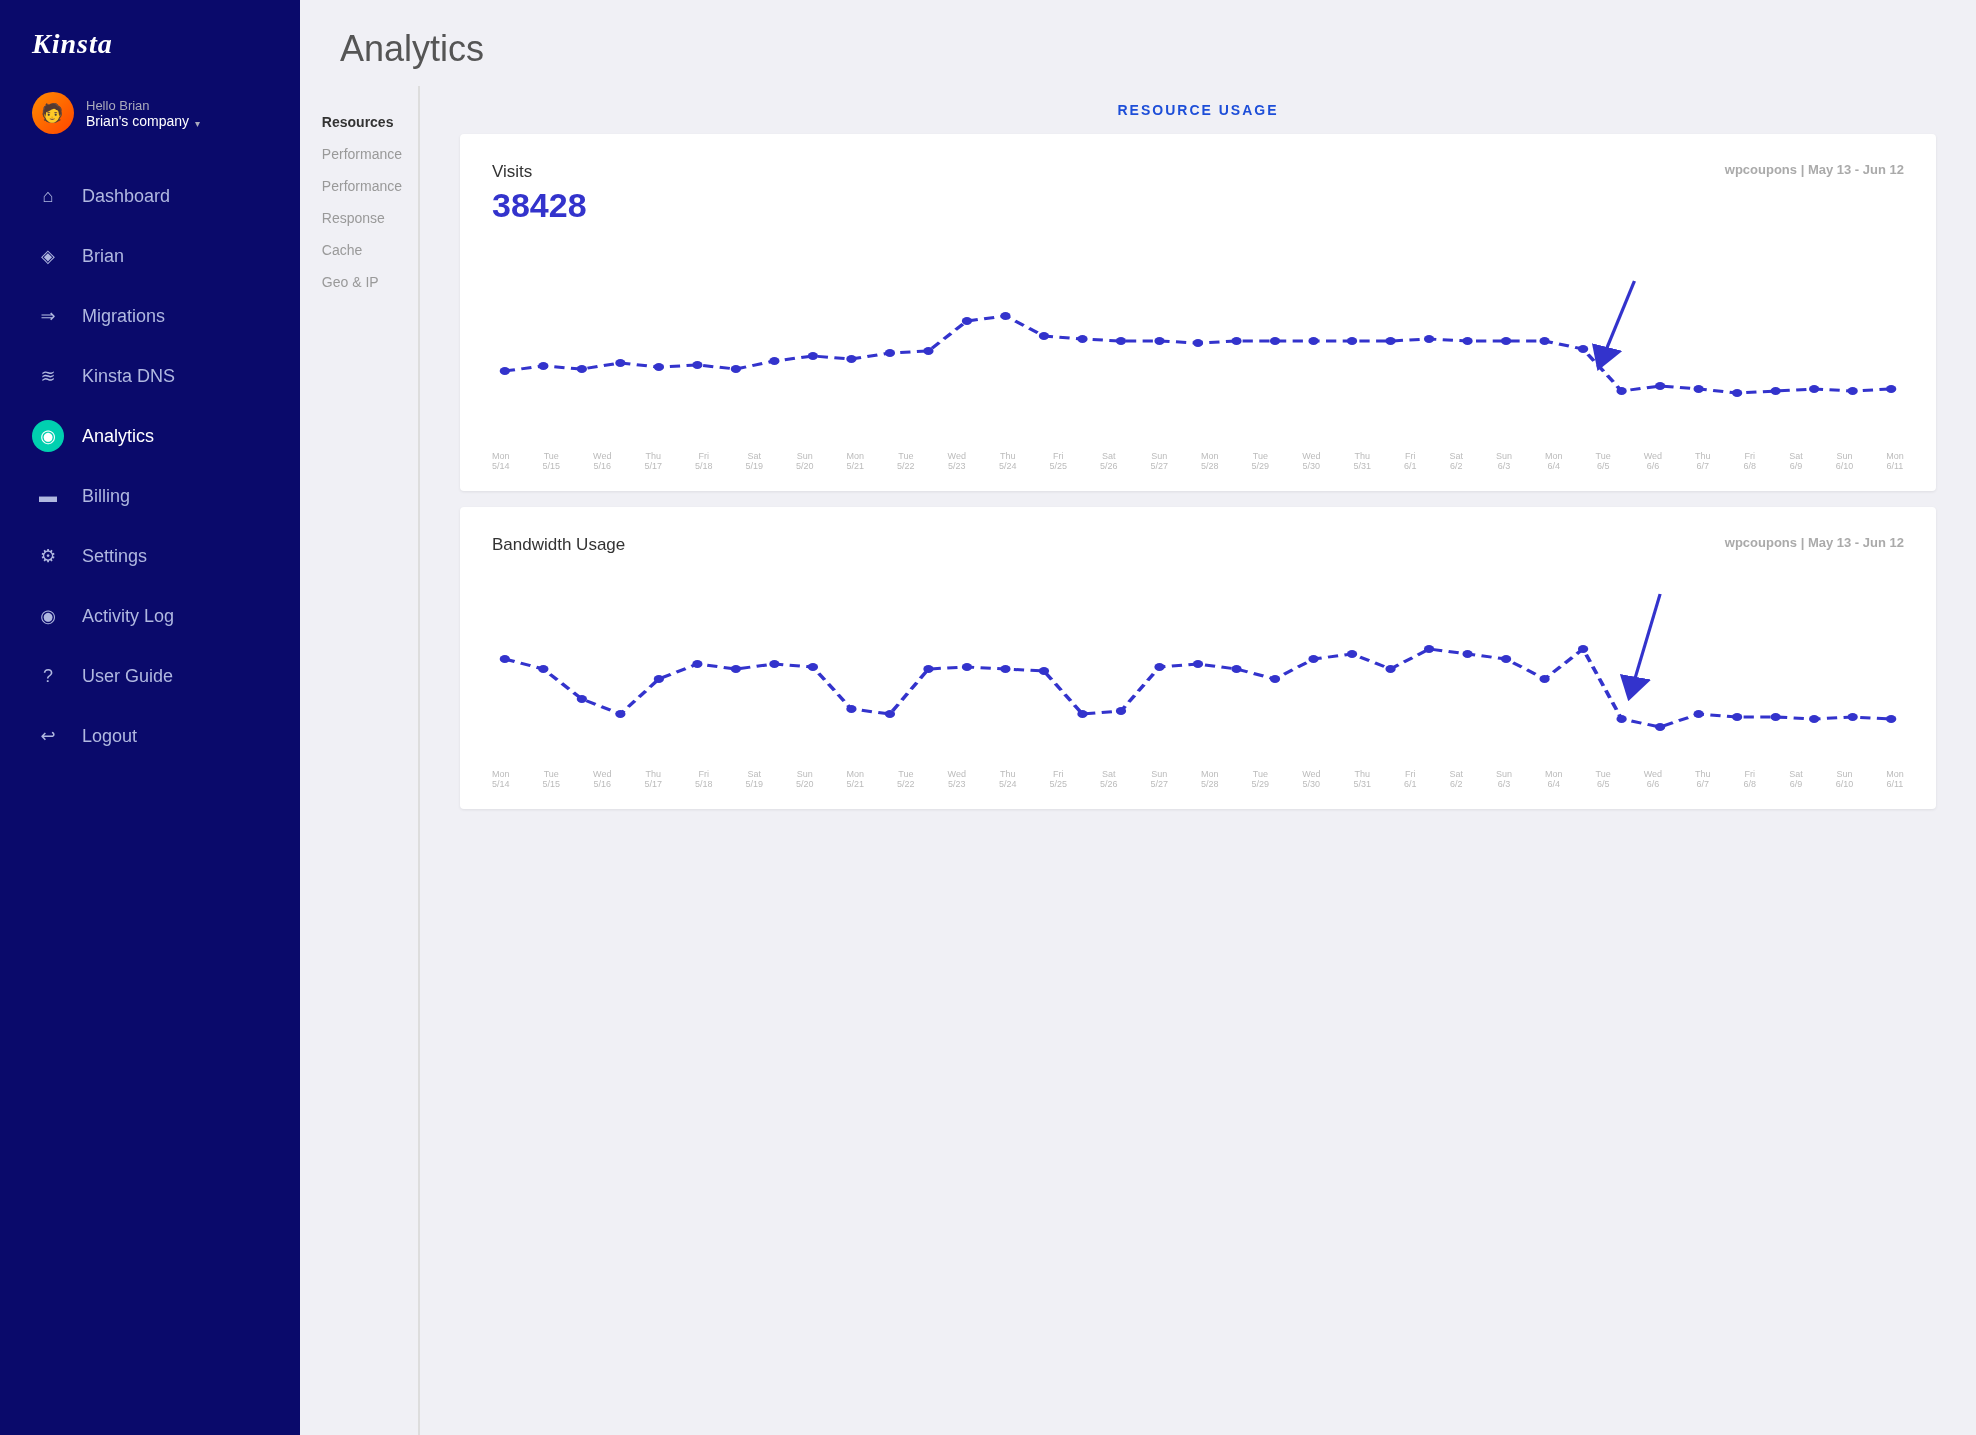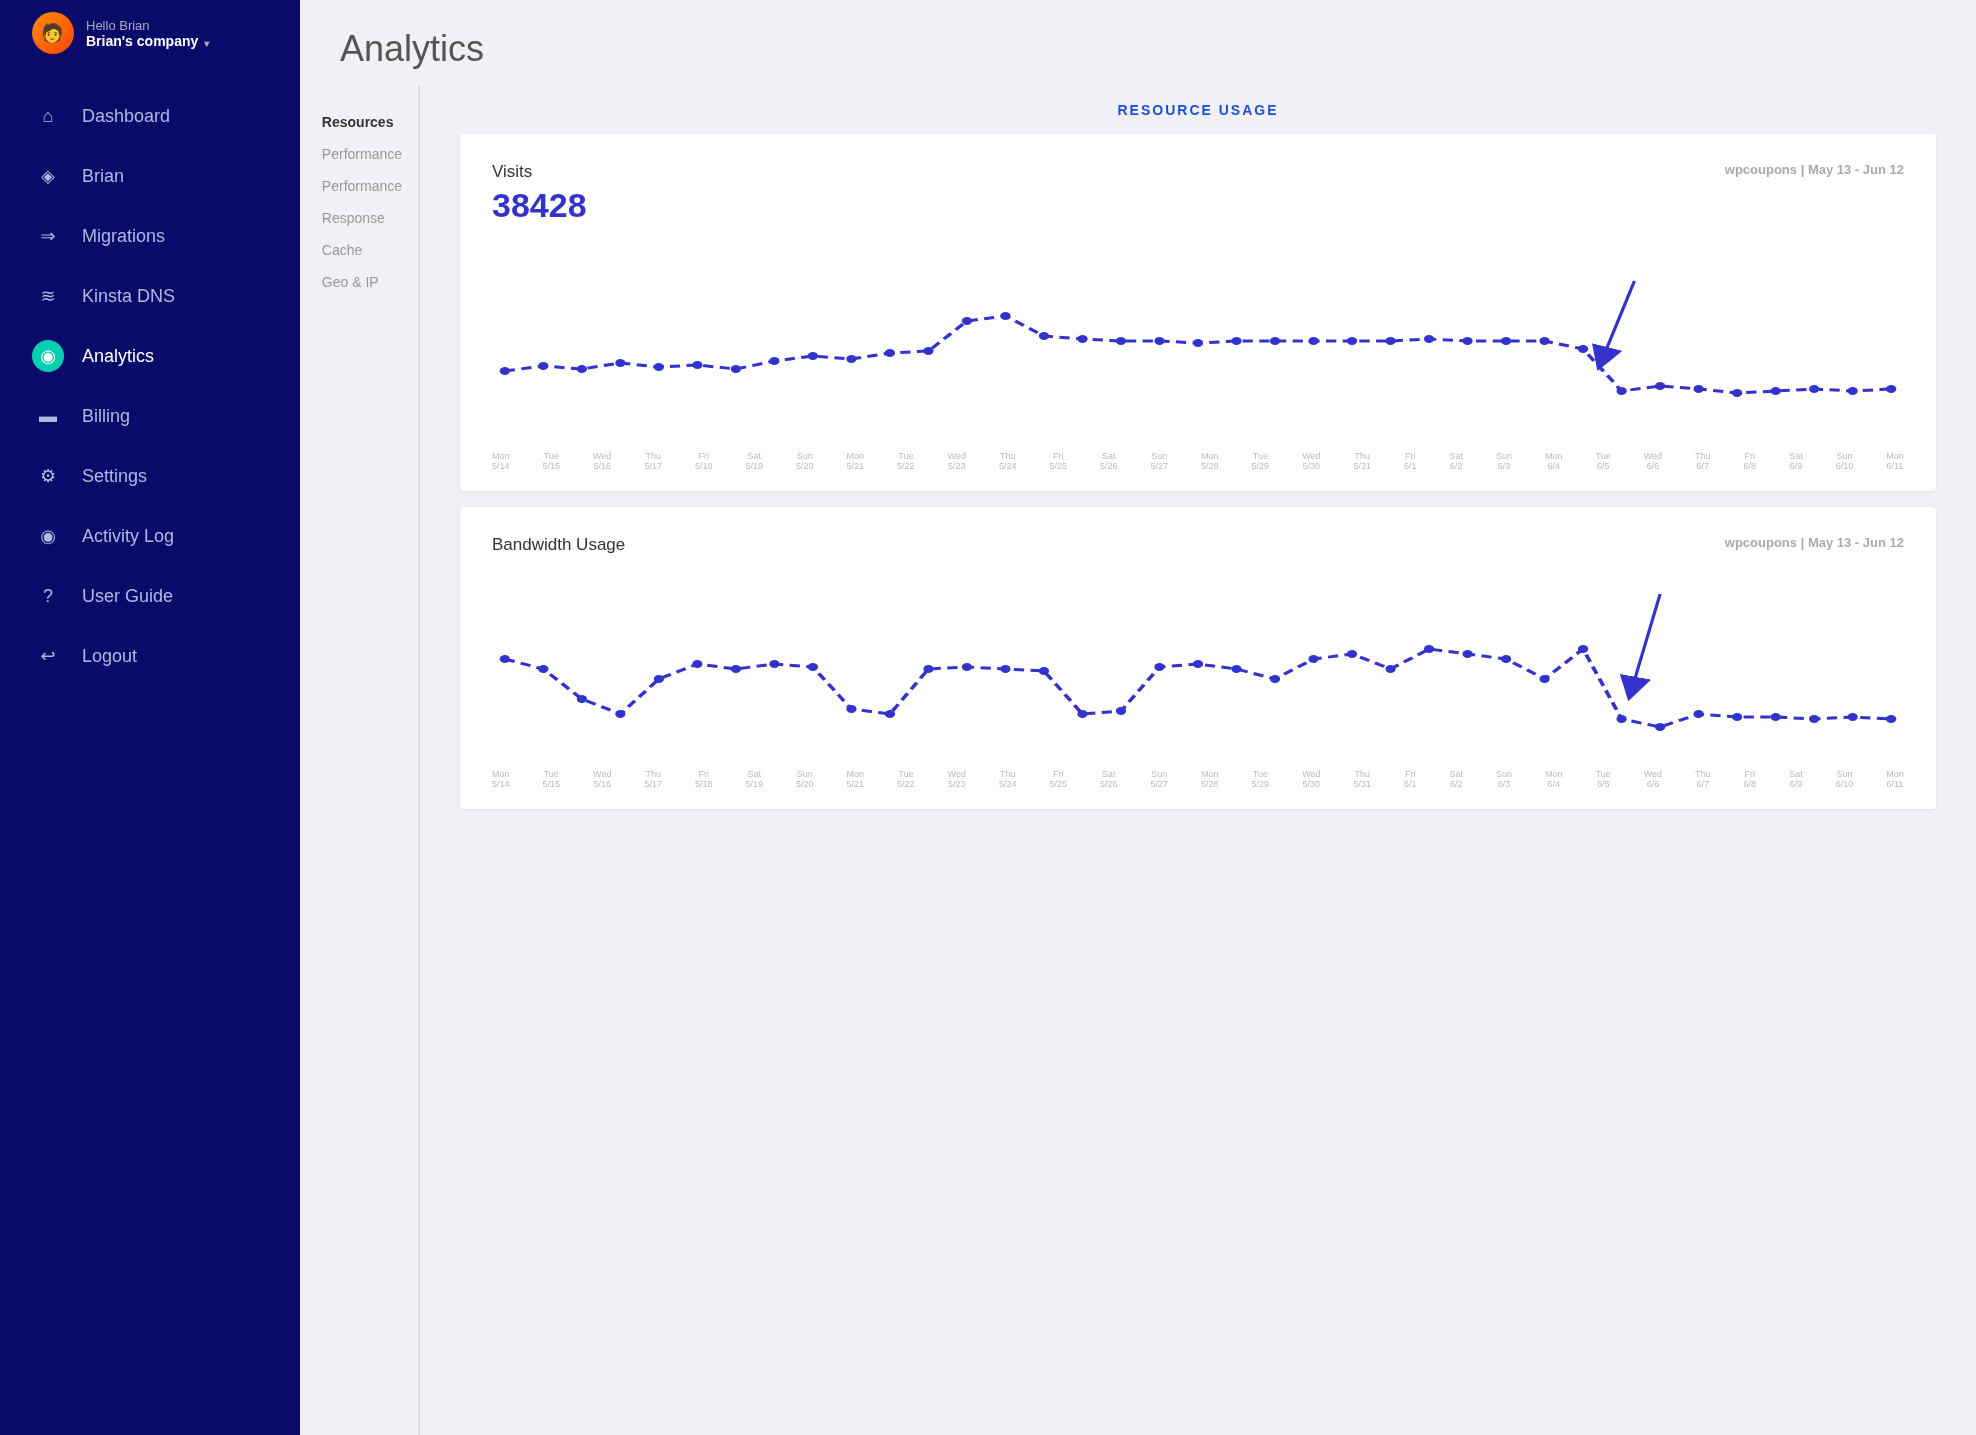--- a/index.html
+++ b/index.html
@@ -38,21 +38,21 @@
       border-radius: 50%;
       background: linear-gradient(135deg, #ff8c00, #ff4500);
       display: flex;
       align-items: center;
       justify-content: center;
       font-size: 18px;
       flex-shrink: 0;
     }
     .user-info { flex: 1; }
     .user-hello { font-size: 13px; color: #aab; }
-    .user-company { font-size: 14px; font-weight: 700; color: white; display: flex; align-items: flex-end; gap: 6px; }
+    .user-company { font-size: 14px; font-weight: 400; color: white; display: flex; align-items: flex-end; gap: 6px; }
     .chevron-icon { font-size: 10px; color: #aab; }
     .sidebar-nav { flex: 1; padding: 8px 0; }
     .nav-item {
       display: flex;
       align-items: center;
       gap: 18px;
       padding: 14px 32px;
       cursor: pointer;
       color: #b0b8e0;
       font-size: 18px;
@@ -177,20 +177,23 @@
       font-size: 9px;
       color: #bbb;
       overflow: hidden;
     }
     .date-label { text-align: center; white-space: nowrap; }
   </style>
 </head>
 <body>
 
 <aside class="sidebar">
+  <div class="sidebar-logo">
+    <span class="logo-text">Kinsta</span>
+  </div>
   <div class="sidebar-user">
     <div class="avatar">🧑</div>
     <div class="user-info">
       <div class="user-hello">Hello Brian</div>
       <div class="user-company">
         <span>Brian's company</span>
         <span class="chevron-icon">▾</span>
       </div>
     </div>
   </div>

